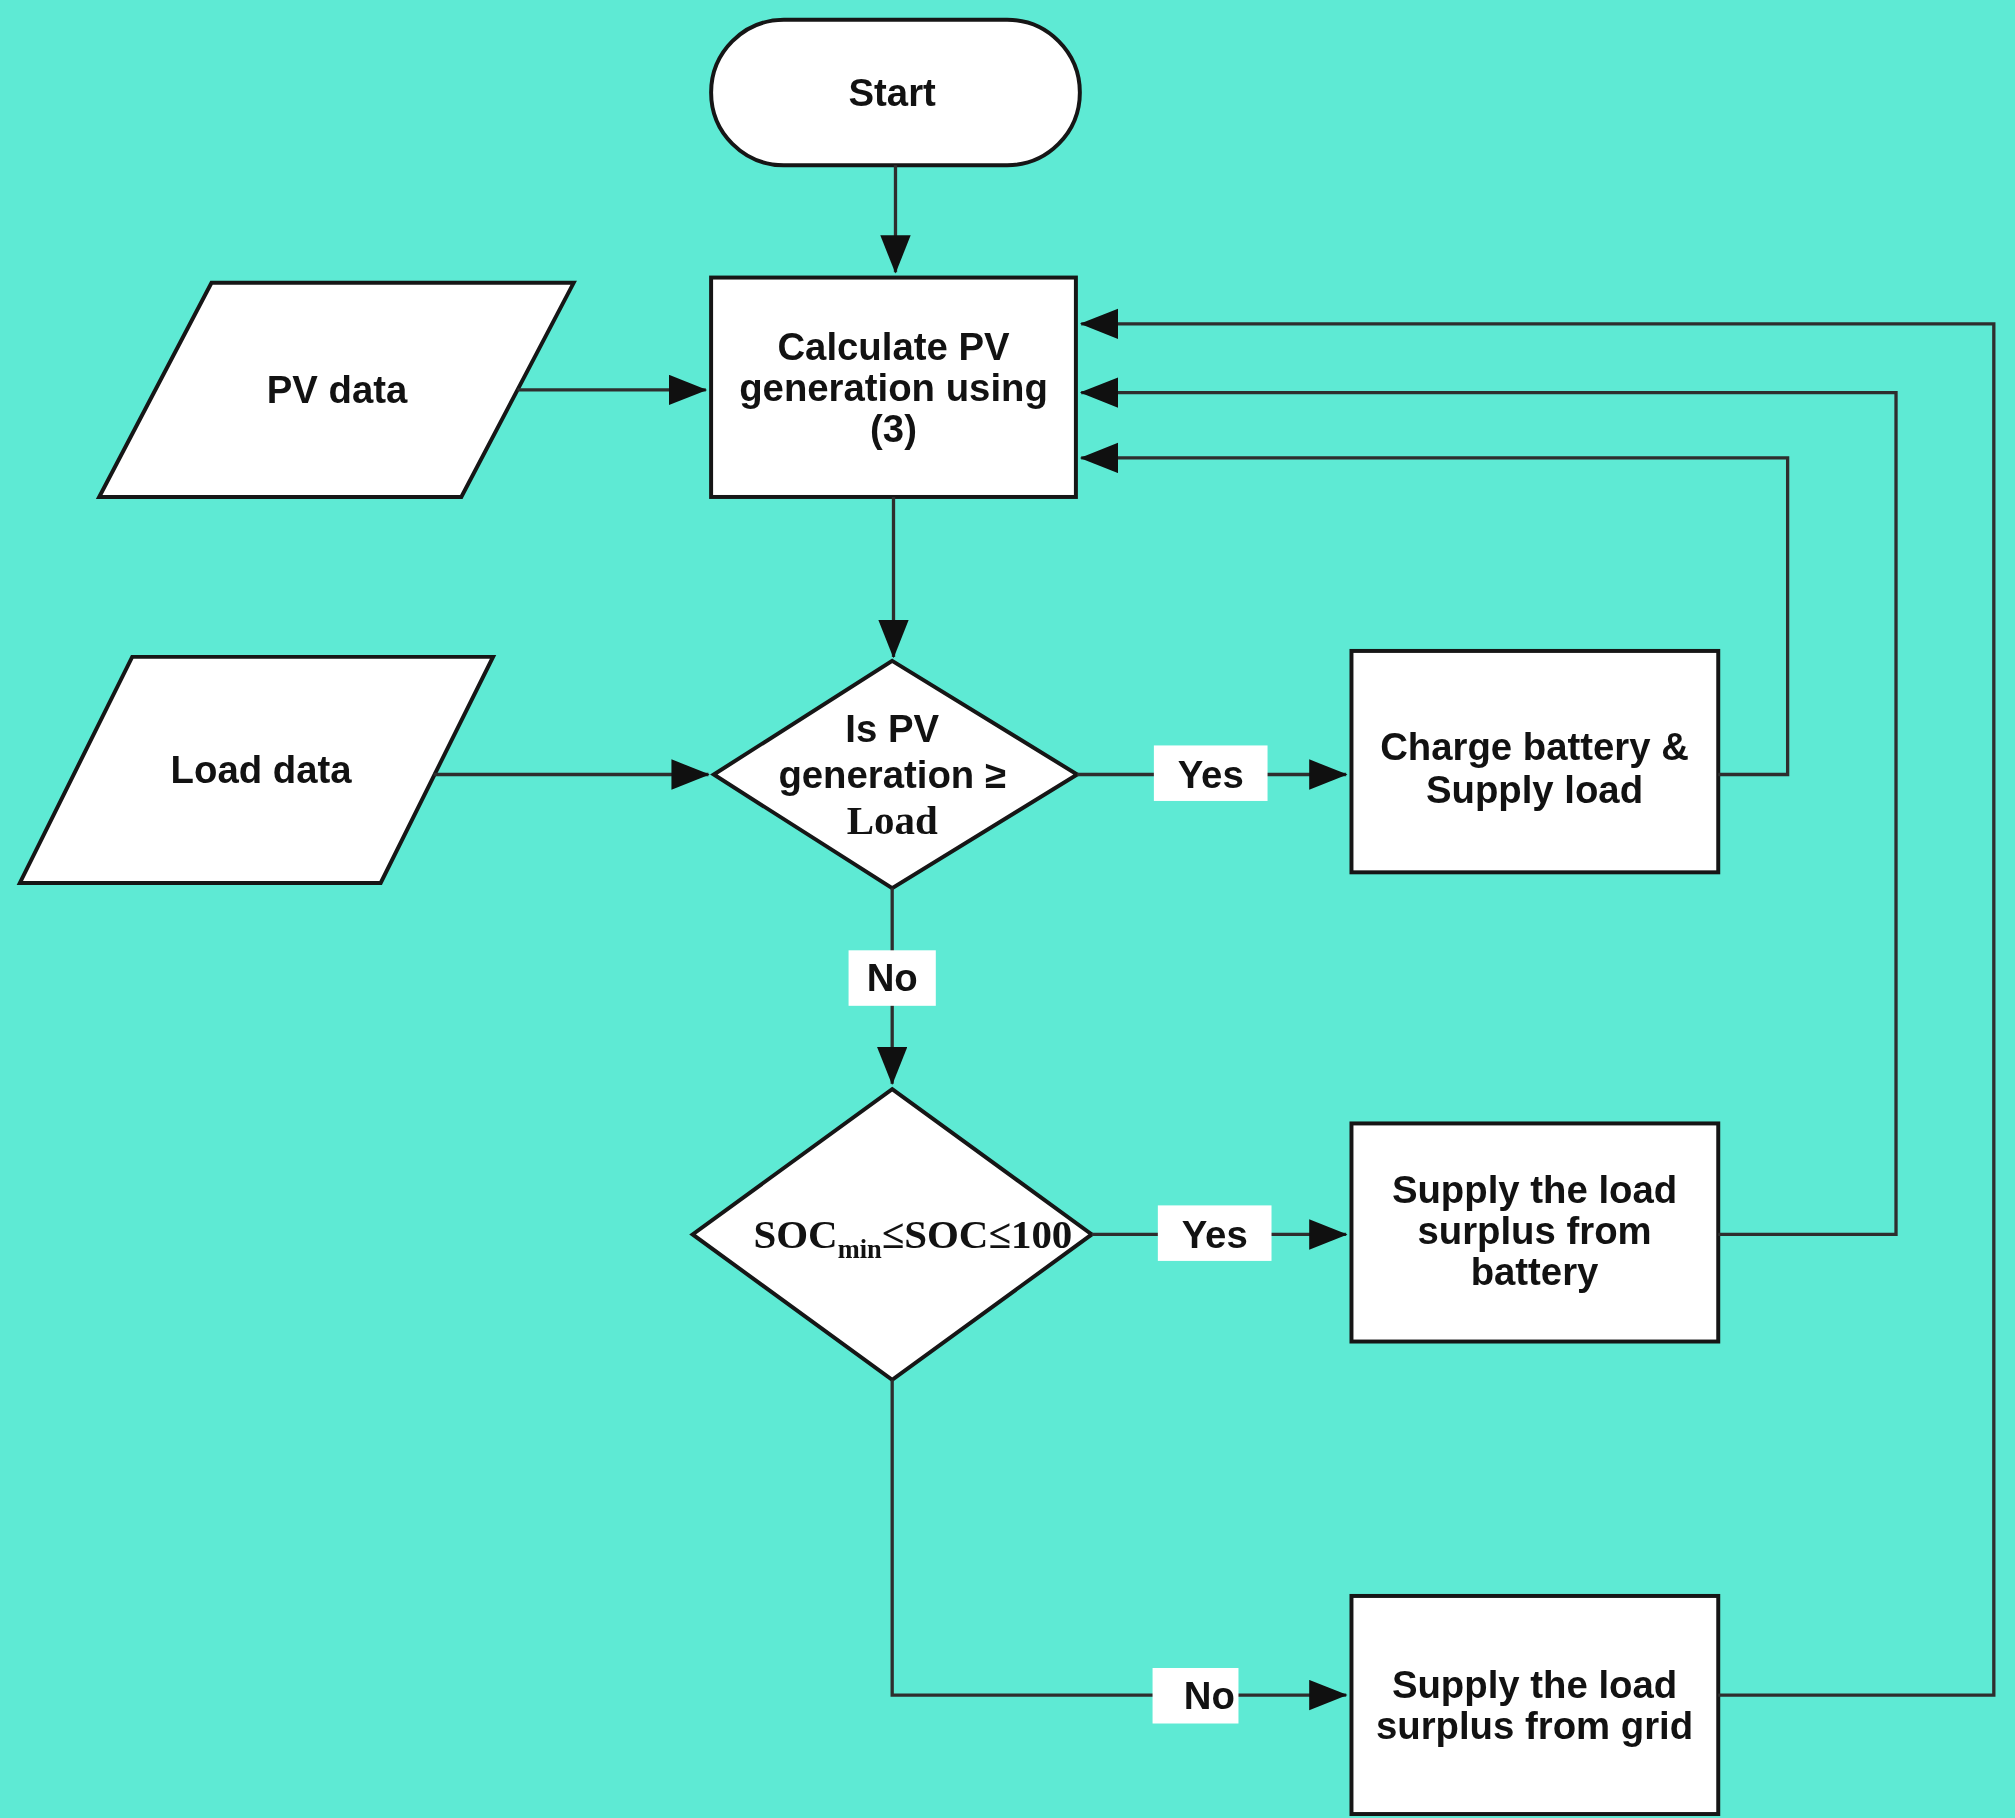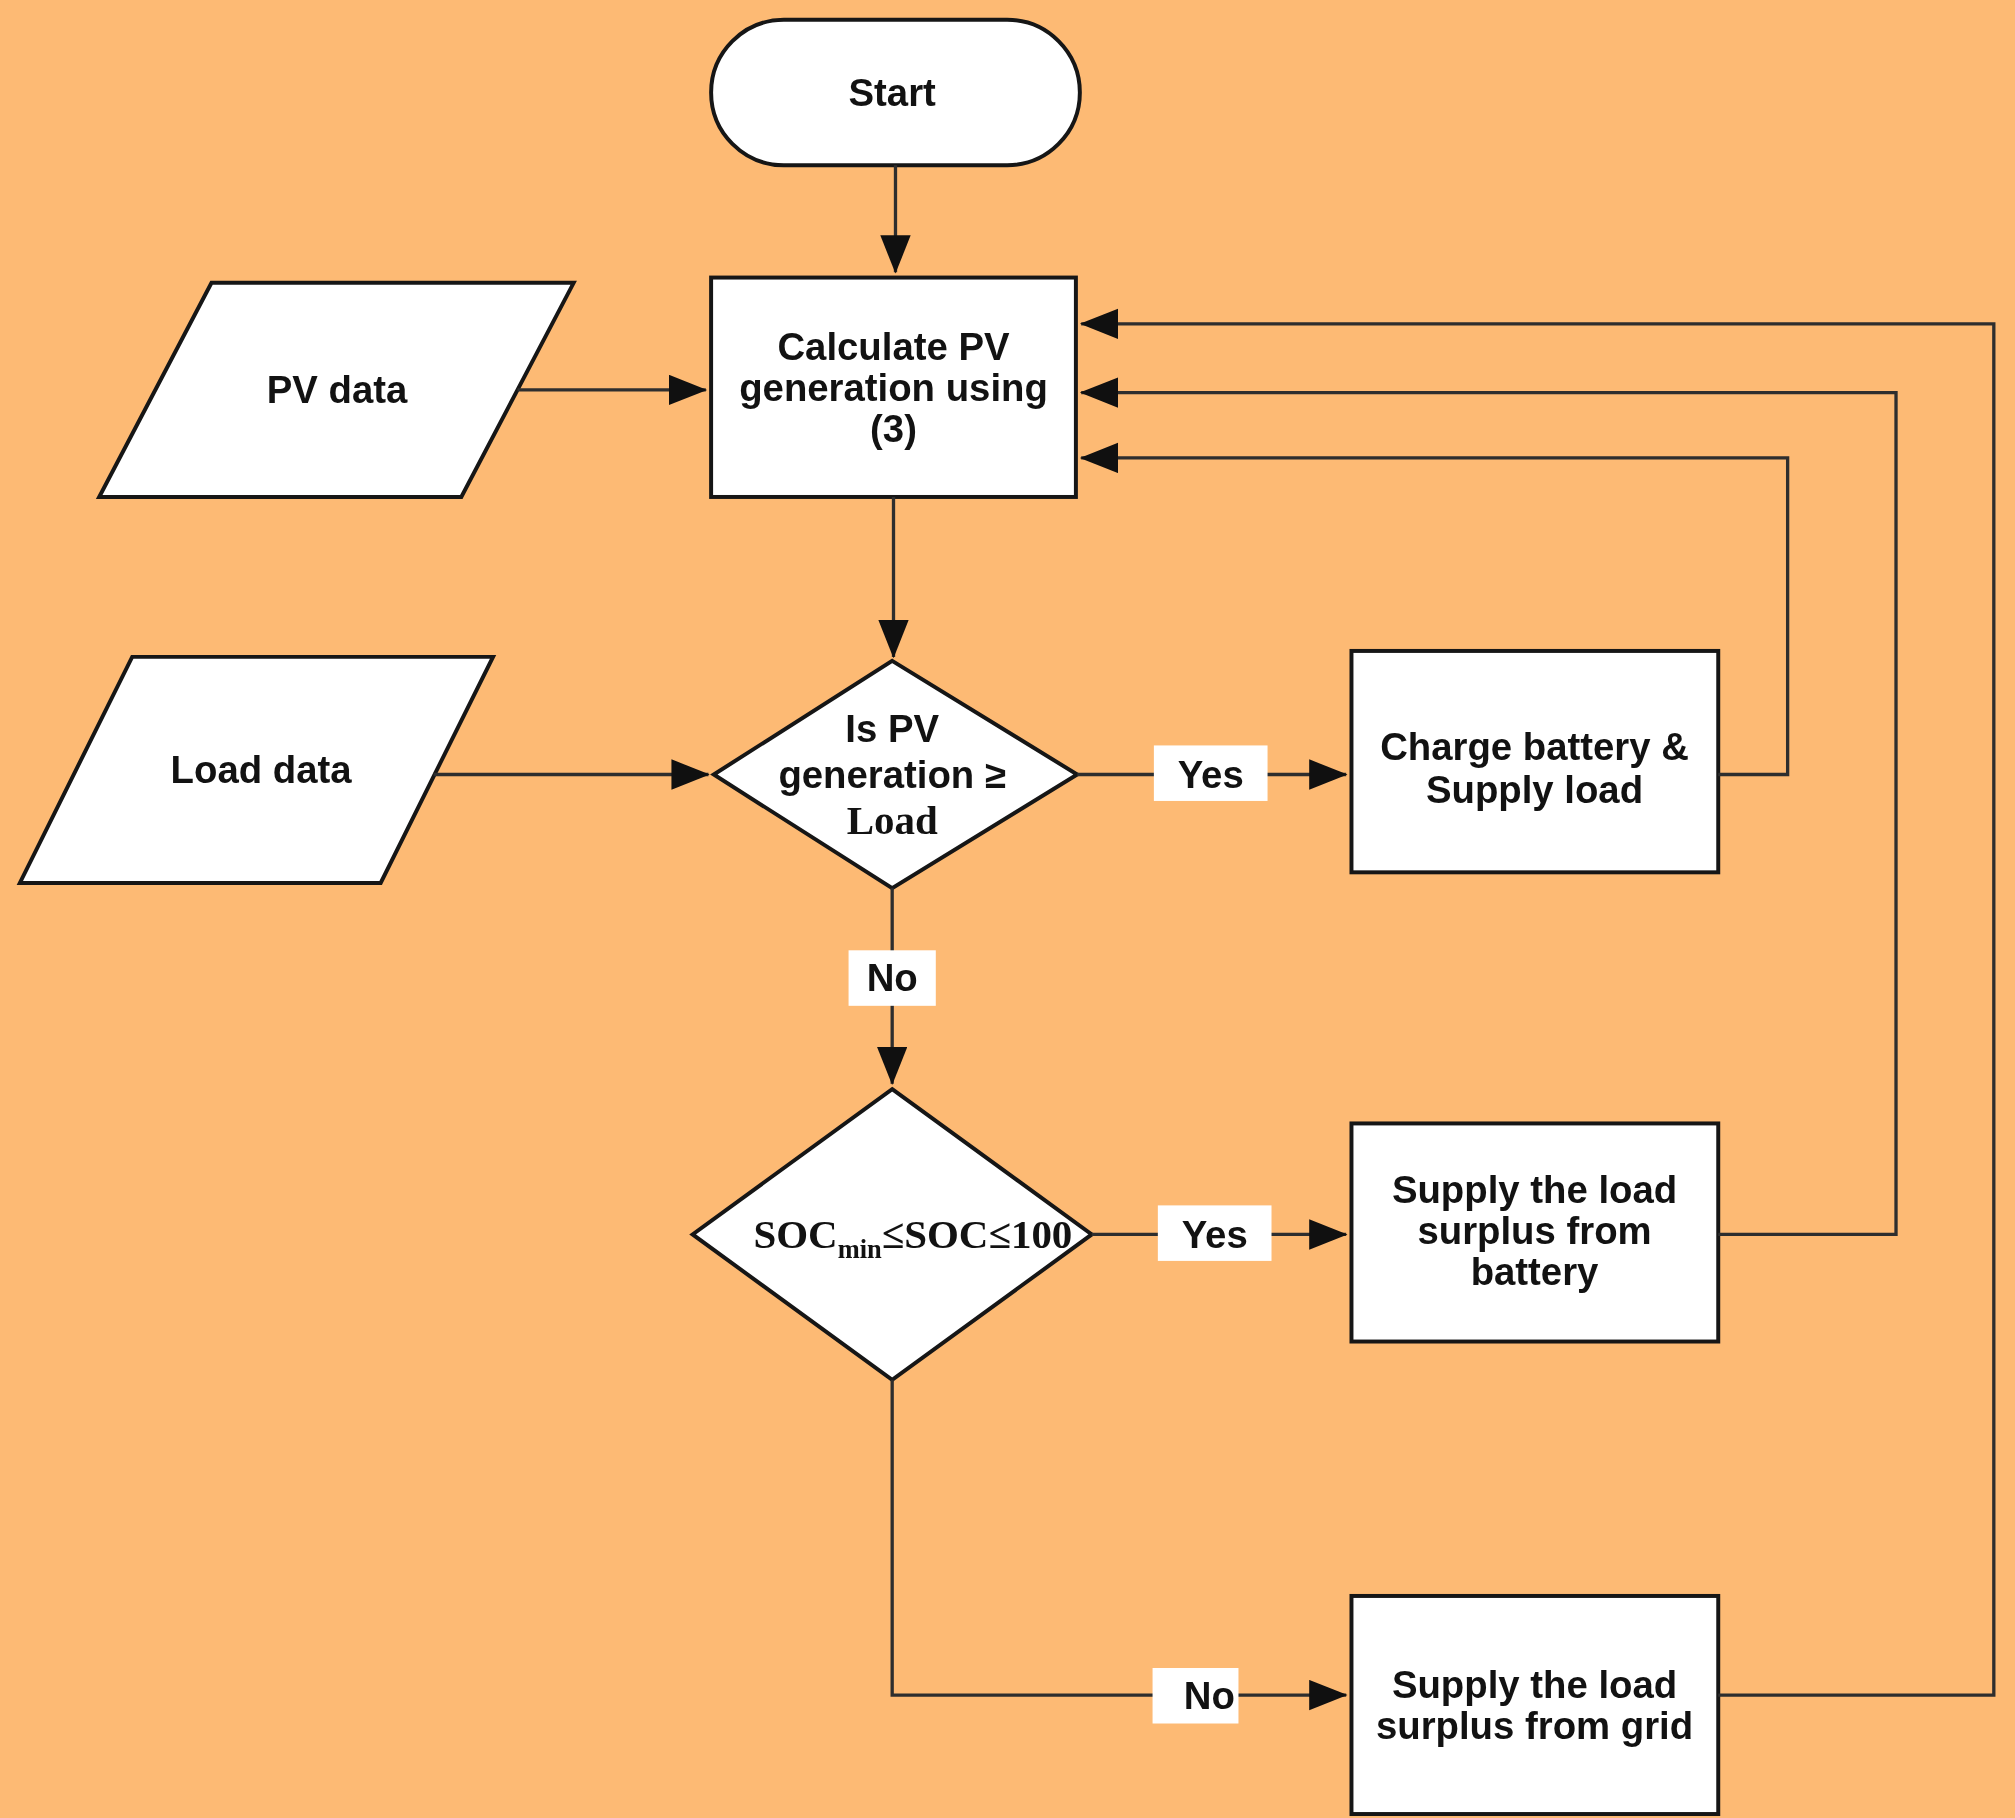--- a/index.html
+++ b/index.html
@@ -3,21 +3,21 @@
 <meta charset="utf-8">
 <style>
   html, body {
     margin: 0;
     padding: 0;
     background: #ffffff;
   }
   .canvas-wrap {
     width: 2015px;
     height: 1818px;
-    background: #fdba74;
+    background: #5eead4;
     position: relative;
   }
   svg { display: block; }
   .shape {
     fill: #ffffff;
     stroke: #161616;
     stroke-width: 6;
   }
   .conn {
     fill: none;

